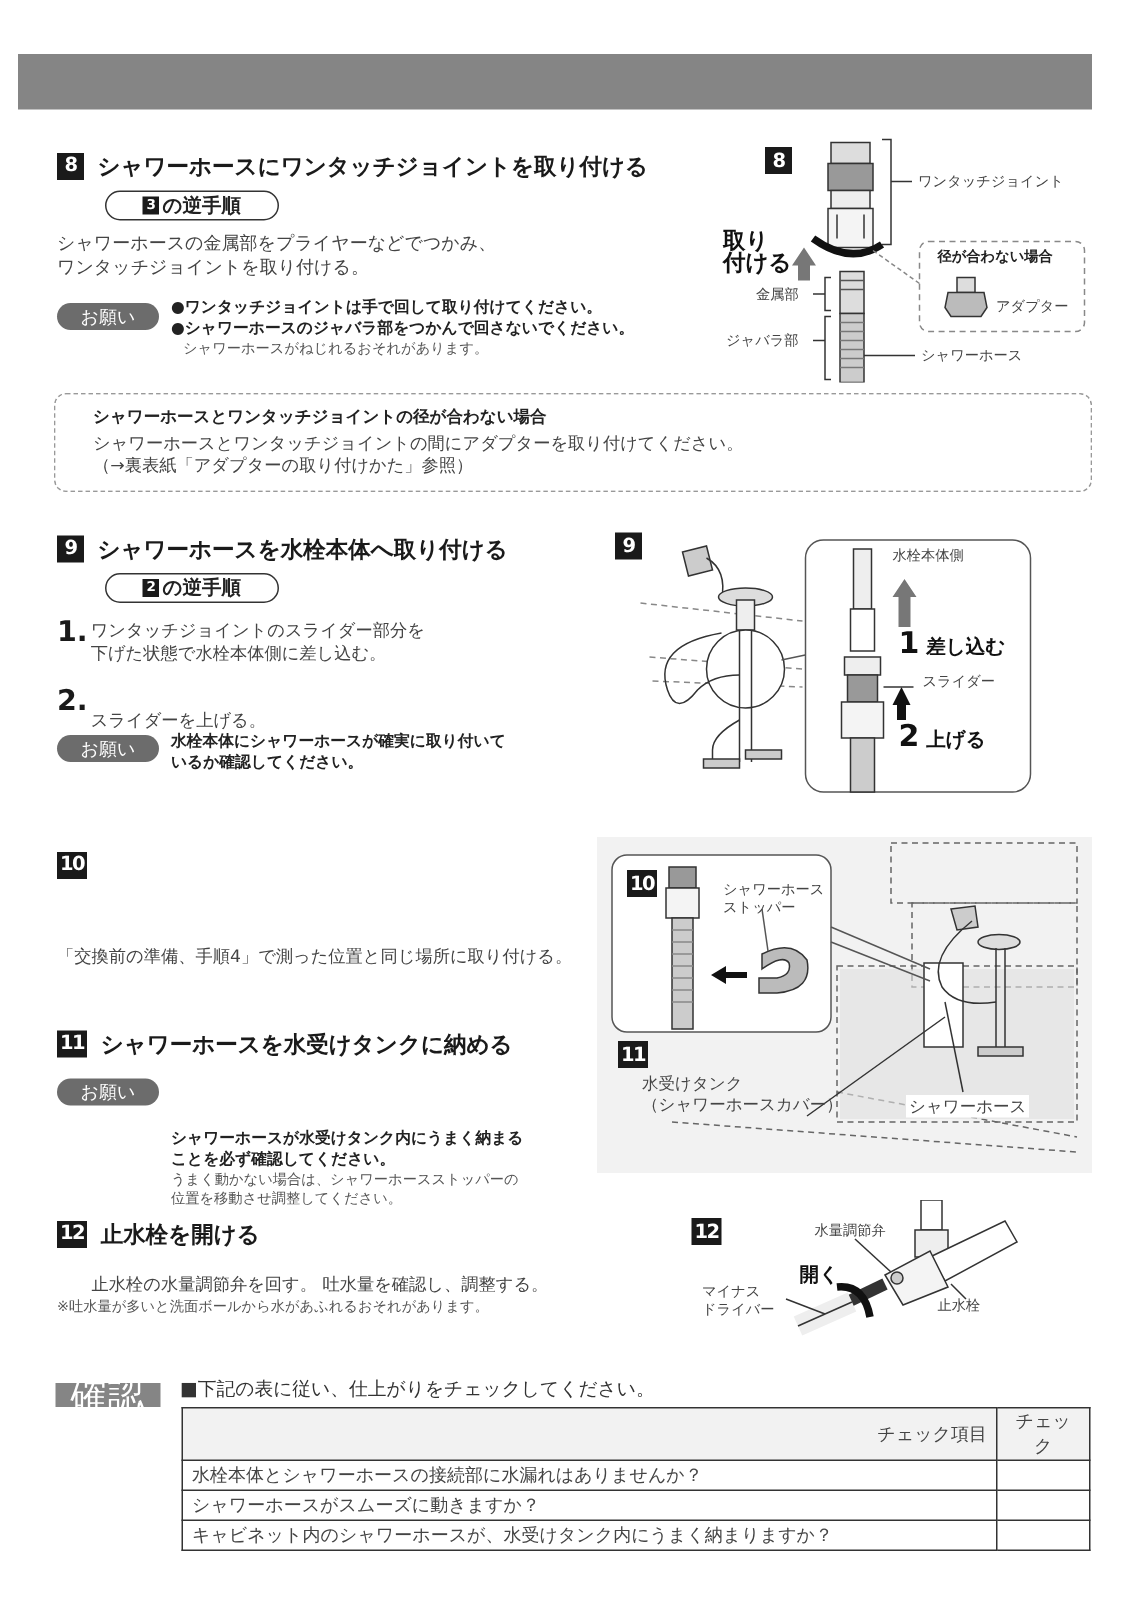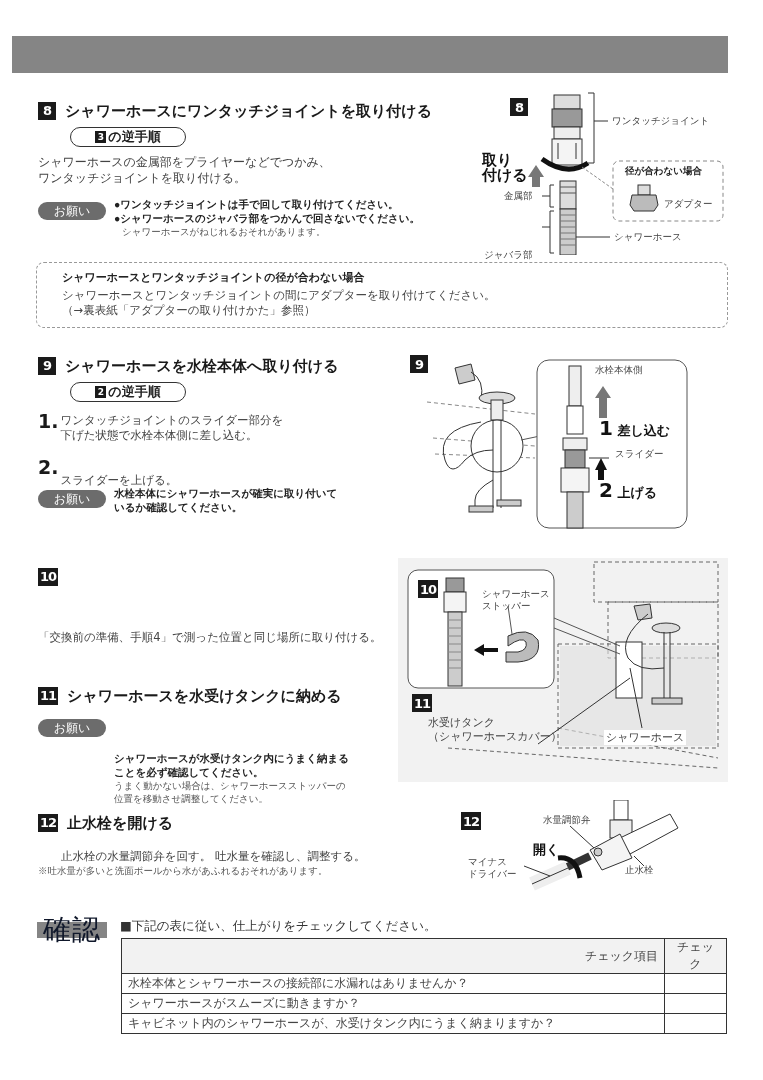--- a/index.html
+++ b/index.html
@@ -8,34 +8,34 @@
 
   .header-bar { position: absolute; left: 12px; top: 36px; width: 716px; height: 37px; background: #858585; }
 
   .step-title { position: absolute; display: flex; align-items: flex-start; font-weight: bold; color: #1a1a1a; font-size: 15px; line-height: 20px; }
   .step-num { display: inline-flex; align-items: center; justify-content: center; background: #1a1a1a; color: #fff; font-size: 13px; font-weight: bold; height: 18px; min-width: 18px; padding: 0 2px; margin-right: 9px; margin-top: 1px; font-family: "DejaVu Sans", sans-serif; letter-spacing: -1px; }
 
   .pill { position: absolute; height: 20px; border: 1.5px solid #333; border-radius: 10px; font-size: 13px; font-weight: bold; color: #222; display: flex; align-items: center; justify-content: center; }
   .pill .mini-num { display: inline-flex; align-items: center; justify-content: center; background: #1a1a1a; color: #fff; font-size: 9px; width: 11px; height: 12px; margin-right: 2px; }
 
   .body-text { position: absolute; font-size: 12px; color: #444; line-height: 16px; }
-  .small-text { position: absolute; font-size: 9.5px; color: #555; line-height: 13px; font-family: Liberation Serif, serif; }
+  .small-text { position: absolute; font-size: 9.5px; color: #555; line-height: 13px; }
   .bold-small { font-size: 10.5px; color: #222; font-weight: bold; line-height: 14px; }
 
   .onegai { position: absolute; width: 68px; height: 18px; background: #6c6c6c; color: #fff; font-size: 12px; border-radius: 9px; display: flex; align-items: center; justify-content: center; }
 
   .dashed-box { position: absolute; left: 36px; top: 262px; width: 692px; height: 66px; border: 1.5px dashed #999; border-radius: 8px; }
 
   .big-num { font-family: "DejaVu Sans", sans-serif; font-weight: bold; font-size: 19px; color: #1a1a1a; margin-right: 2px; }
 
   .figure { position: absolute; }
   .fig-label { position: absolute; font-size: 9.5px; color: #444; white-space: nowrap; }
   .fig-num { position: absolute; background: #1a1a1a; color: #fff; font-weight: bold; font-size: 13px; height: 18px; min-width: 18px; display: flex; align-items: center; justify-content: center; padding: 0 2px; letter-spacing: -1px; }
 
-  .kakunin-tag { position: absolute; left: 37px; top: 922px; width: 70px; height: 16px; background: #858585; color: #0f172a; font-size: 28px; display: flex; align-items: center; justify-content: center; letter-spacing: 1px; }
+  .kakunin-tag { position: absolute; left: 37px; top: 922px; width: 70px; height: 16px; background: #858585; color: #ffffff; font-size: 24px; display: flex; align-items: center; justify-content: center; letter-spacing: 1px; }
   .check-intro { position: absolute; left: 120px; top: 918px; font-size: 12.5px; color: #333; }
   table.check { position: absolute; left: 121px; top: 938px; width: 606px; border-collapse: collapse; font-size: 12px; color: #444; }
   table.check th, table.check td { border: 1px solid #333; height: 20px; padding: 0 6px; font-weight: normal; }
   table.check th { background: #f2f2f2; text-align: right; }
   table.check th.col-check, table.check td.col-check { width: 62px; text-align: center; }
 </style>
 </head>
 <body>
 
 <div class="header-bar"></div>
@@ -101,21 +101,21 @@
     <line x1="112" y1="82" x2="143" y2="104" stroke="#888" stroke-dasharray="3,2"></line>
     <rect x="168" y="100" width="12" height="10" fill="#ddd" stroke="#333"></rect>
     <polygon points="162,110 186,110 188,120 184,126 164,126 160,120" fill="#bbb" stroke="#333"></polygon>
   </svg>
   <div style="position:absolute;left:12px;top:68px;font-weight:bold;font-size:15px;color:#111;line-height:15px;">
     <div>取り</div>
     <div>付ける</div>
   </div>
   <div class="fig-label" style="left:142px; top:30px;">ワンタッチジョイント</div>
   <div class="fig-label" style="left:34px; top:105px;">金属部</div>
-  <div class="fig-label" style="left:14px; top:136px;margin-top:28px;">ジャバラ部</div>
+  <div class="fig-label" style="left:14px; top:136px;">ジャバラ部</div>
   <div class="fig-label" style="left:144px; top:146px;">シャワーホース</div>
   <div class="fig-label" style="left:155px; top:80px; font-weight:bold; color:#222;">径が合わない場合</div>
   <div class="fig-label" style="left:194px; top:113px;">アダプター</div>
 </div>
 
 <div class="dashed-box"></div>
 <div style="position:absolute; left:62px; top:270px; font-size:11px; font-weight:bold; color:#222;">シャワーホースとワンタッチジョイントの径が合わない場合</div>
 <div class="body-text" style="left:62px; top:288px; font-size:11.5px; line-height:15px;">
   <div>シャワーホースとワンタッチジョイントの間にアダプターを取り付けてください。</div>
   <div>（→裏表紙「アダプターの取り付けかた」参照）</div>

